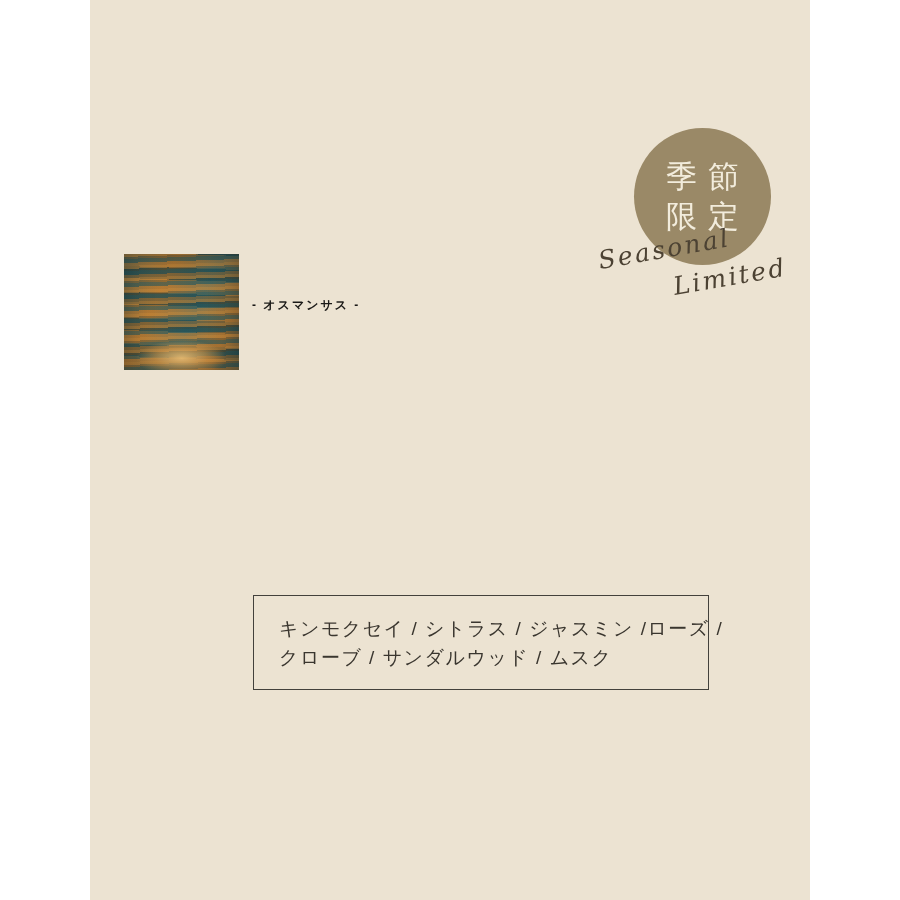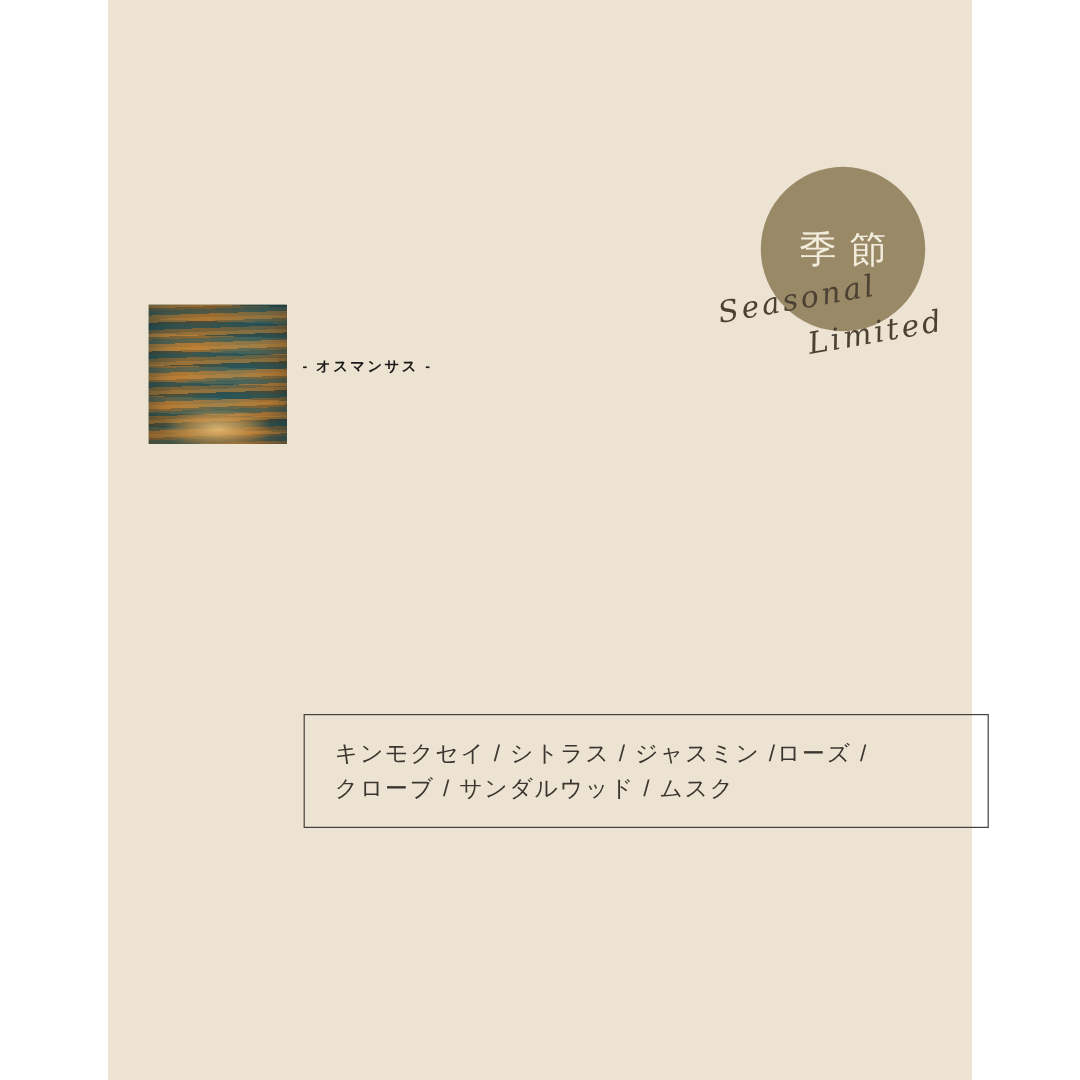--- a/index.html
+++ b/index.html
@@ -11,21 +11,21 @@
   }
   .canvas{
     position:relative;width:900px;height:900px;background:#ffffff;overflow:hidden;
   }
   .panel{
     position:absolute;left:90px;top:0;width:720px;height:900px;
     background:#ece3d2;
   }
   
   .badge-circle{
-    position:absolute;left:634px;top:139px;width:137px;height:137px;
+    position:absolute;left:634px;top:128px;width:137px;height:137px;
     border-radius:50%;background:#9a8967;
     display:flex;flex-direction:column;align-items:center;justify-content:center;
   }
   .badge-line{
     font-size:31px;line-height:40px;font-weight:200;
     letter-spacing:11px;padding-left:11px;
     color:#f2ecdc;white-space:nowrap;
   }
   .script{
     position:absolute;
@@ -65,39 +65,40 @@
     color:#1a1917;white-space:nowrap;
   }
   
   .desc{
     position:absolute;left:252px;top:323px;width:505px;margin:0;
     font-size:22px;line-height:40px;letter-spacing:0.4px;font-weight:300;
     color:#3a362f;white-space:pre-line;
   }
   
   .notes-box{
-    position:absolute;left:253px;top:595px;width:571px;height:95px;
+    position:absolute;left:253px;top:595px;width:456px;height:95px;
     box-sizing:border-box;border:1px solid #43413c;
     display:flex;flex-direction:column;justify-content:center;
     padding-left:25px;
   }
   .notes-line{
     font-size:19px;line-height:29px;letter-spacing:1.5px;font-weight:300;
     color:#3a362f;white-space:nowrap;
   }
 </style>
 </head>
 <body>
 
 <div class="canvas">
 
   <div class="panel"></div>
 
   <div class="badge-circle">
     <div class="badge-line">季節</div>
+    <div class="badge-line">限定</div>
   </div>
 
   <div class="script seasonal">Seasonal</div>
   <div class="script limited">Limited</div>
 
   <div class="thumb"></div>
 
 
   <div class="subtitle">- オスマンサス -</div>
 

